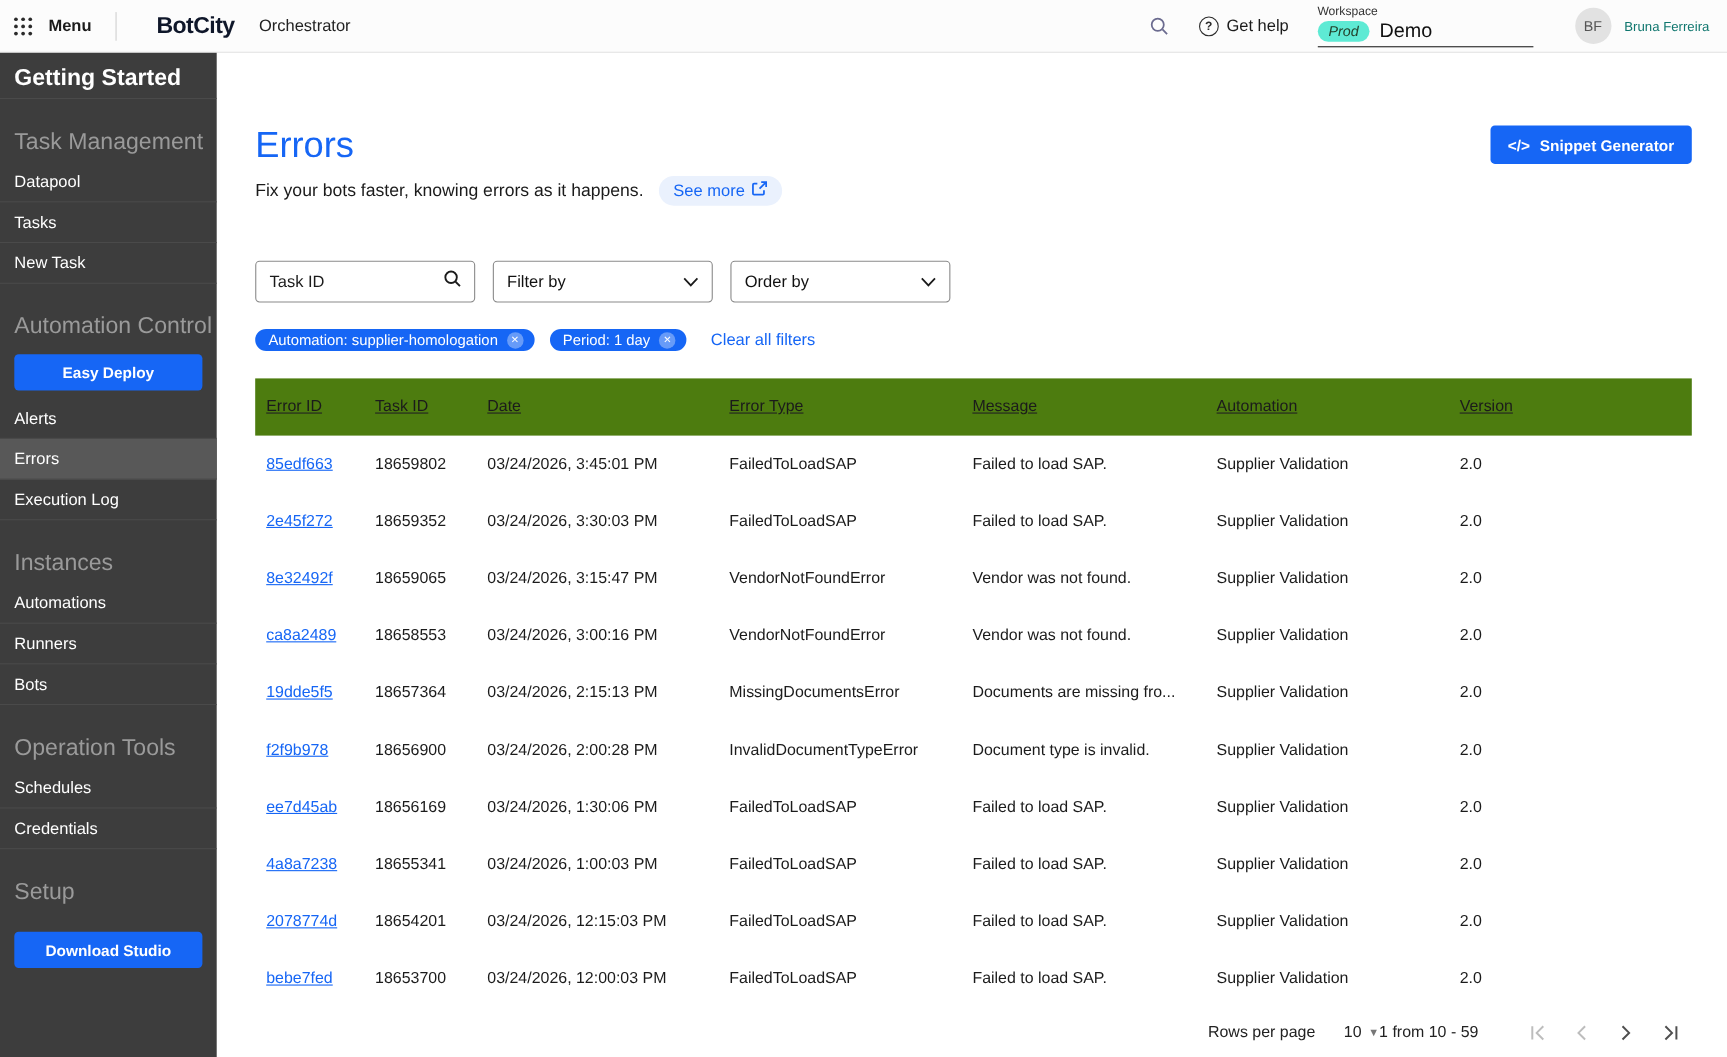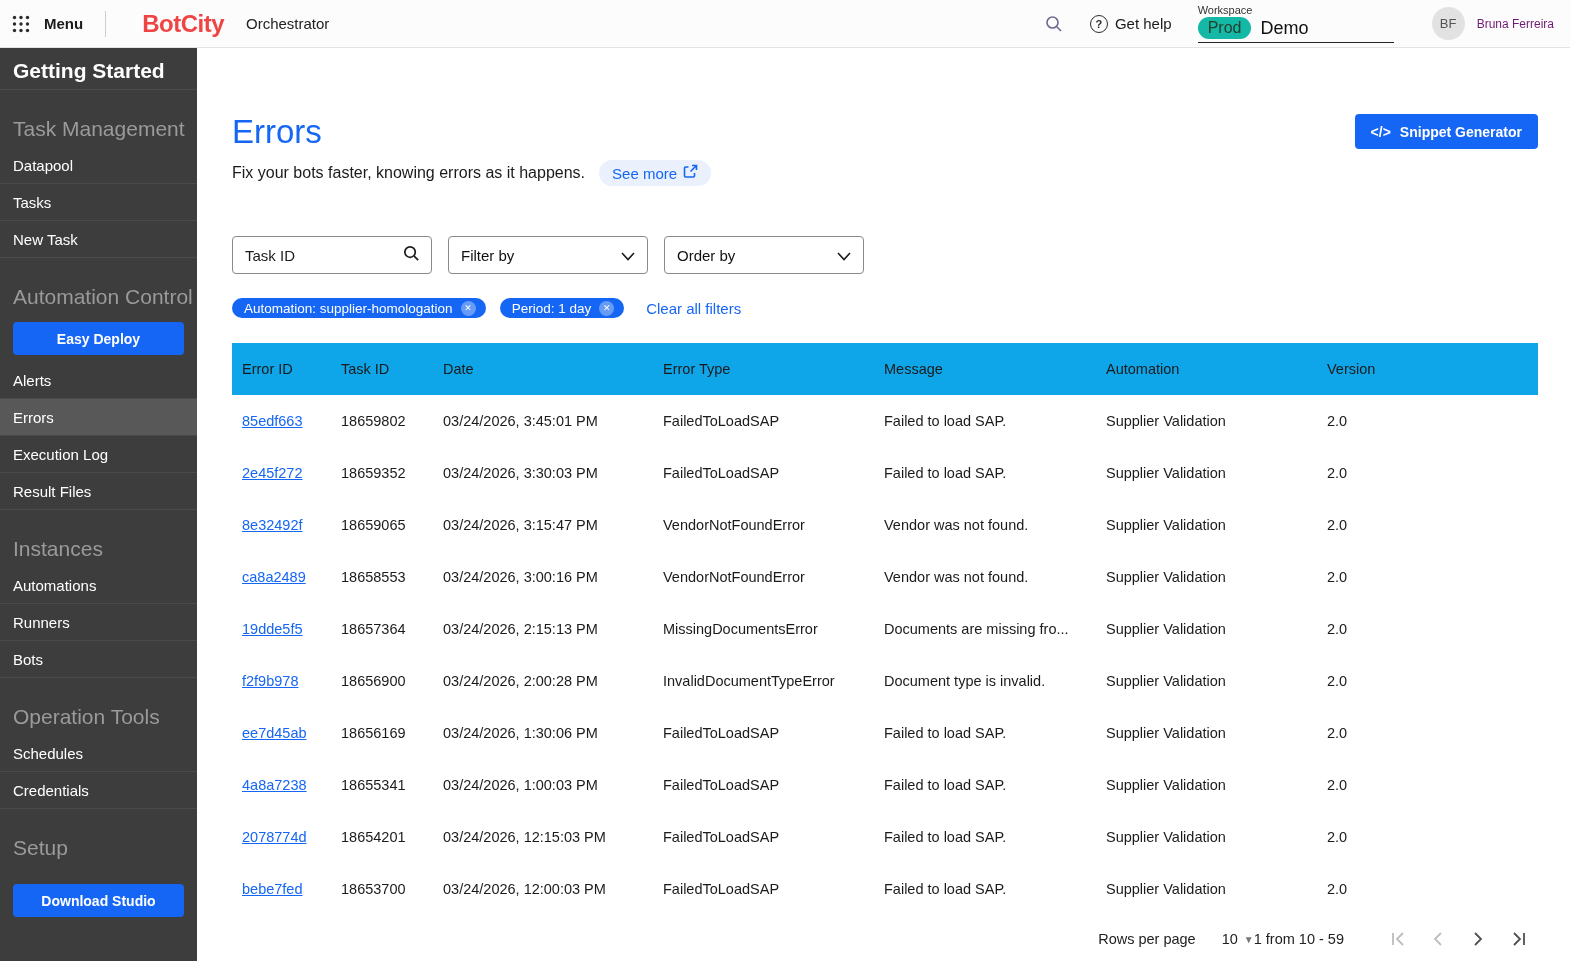--- a/index.html
+++ b/index.html
@@ -6,36 +6,36 @@
   html,body { width:1570px; height:961px; overflow:hidden; background:#fff;
     font-family:"Liberation Sans","DejaVu Sans",sans-serif; color:#222; }
 
   
   .topbar { height:48px; background:#fcfcfc; border-bottom:1px solid #e3e3e3;
     display:flex; align-items:center; justify-content:space-between; padding:0 16px 0 12px; }
   .tb-left { display:flex; align-items:center; gap:14px; }
   .grid-icon { color:#2b2b2b; display:flex; cursor:pointer; }
   .menu-label { font-size:15px; font-weight:bold; color:#1b1b1b; cursor:pointer; }
   .tb-divider { width:1px; height:26px; background:#cfcfcf; margin:0 8px; }
-  .logo { font-size:24px; font-weight:800; letter-spacing:-0.5px; color:#ef4444; margin-left:14px; }
+  .logo { font-size:21px; font-weight:800; letter-spacing:-0.5px; color:#0f172a; margin-left:14px; }
   .product { font-size:15px; color:#222; margin-left:8px; }
   .tb-right { display:flex; align-items:center; gap:26px; }
   .search-icon { color:#6b6b8f; display:flex; cursor:pointer; }
   .gethelp { display:flex; align-items:center; gap:7px; font-size:15px; color:#1b1b1b; cursor:pointer; }
   .help-circle { width:18px; height:18px; border:1.6px solid #2b2b2b; border-radius:50%;
     display:flex; align-items:center; justify-content:center; font-size:11px; font-weight:bold; color:#2b2b2b; }
   .workspace { display:flex; flex-direction:column; width:196px; cursor:pointer; }
   .ws-label { font-size:11px; color:#333; margin-bottom:1px; }
   .ws-row { display:flex; align-items:center; gap:9px; border-bottom:1.6px solid #222; padding-bottom:3px; }
-  .env-badge { background:#14b8a6; color:#23402a; font-size:16px; padding:2px 10px; border-radius:11px; }
+  .env-badge { background:#5eead4; color:#23402a; font-size:13px; padding:2px 10px; border-radius:11px;font-style:italic; }
   .ws-name { font-size:18px; color:#111; }
   .userbox { display:flex; align-items:center; gap:12px; margin-left:12px; cursor:pointer; }
   .avatar { width:33px; height:33px; border-radius:50%; background:#e2e2e2; color:#555;
     display:flex; align-items:center; justify-content:center; font-size:13px; }
-  .user-name { font-size:12px; color:#701a75; }
+  .user-name { font-size:12px; color:#0f766e; }
 
   
   .shell { display:flex; height:913px; }
 
   
   .sidebar { width:197px; min-width:197px; background:#3d3d3d; display:flex; flex-direction:column; }
   .side-item { height:37px; display:flex; align-items:center; padding-left:13px; font-size:15px;
     color:#fff; border-bottom:1px solid #4a4a4a; cursor:pointer; }
   .side-item.selected { background:#585858; }
   .side-heading { height:37px; display:flex; align-items:center; padding-left:13px;
@@ -72,21 +72,21 @@
   .chips-row { display:flex; align-items:center; gap:14px; margin-top:24px; }
   .chip { display:flex; align-items:center; gap:8px; background:#1666f5; color:#fff;
     font-size:13.5px; height:20px; padding:0 10px 0 12px; border-radius:12px; }
   .chip-close { width:15px; height:15px; border-radius:50%; background:rgba(255,255,255,0.35);
     display:flex; align-items:center; justify-content:center; font-size:9px; color:#fff; cursor:pointer; }
   .clear-link { color:#1666f5; font-size:15px; font-weight:500; margin-left:8px; cursor:pointer; }
 
   
   .table { margin-top:25px; }
   .tgrid { display:grid; grid-template-columns:99px 102px 220px 221px 222px 221px 1fr; }
-  .thead { background:#0ea5e9; height:52px; align-items:center; }
+  .thead { background:#4d7c0f; height:52px; align-items:center;text-decoration:underline; }
   .th { font-size:14.5px; color:#1b1b1b; font-weight:500; padding-left:10px; }
   .trow { height:52px; align-items:center; }
   .td { font-size:14.5px; color:#1b1b1b; padding-left:10px; white-space:nowrap; overflow:hidden; }
   .td a { color:#1666f5; text-decoration:underline; }
 
   
   .pagination { margin-top:auto; margin-bottom:8px; display:flex; align-items:center;
     justify-content:flex-end; gap:0; font-size:14.5px; color:#222; }
   .rpp-label { margin-right:26px; }
   .rpp-select { display:flex; align-items:center; gap:6px; cursor:pointer; }
@@ -154,21 +154,20 @@
     <div class="side-heading">Task Management</div>
     <div class="side-item">Datapool</div>
     <div class="side-item">Tasks</div>
     <div class="side-item">New Task</div>
 
     <div class="side-heading">Automation Control</div>
     <button class="side-btn">Easy Deploy</button>
     <div class="side-item">Alerts</div>
     <div class="side-item selected">Errors</div>
     <div class="side-item">Execution Log</div>
-    <div class="side-item">Result Files</div>
 
     <div class="side-heading">Instances</div>
     <div class="side-item">Automations</div>
     <div class="side-item">Runners</div>
     <div class="side-item">Bots</div>
 
     <div class="side-heading">Operation Tools</div>
     <div class="side-item">Schedules</div>
     <div class="side-item">Credentials</div>
 

